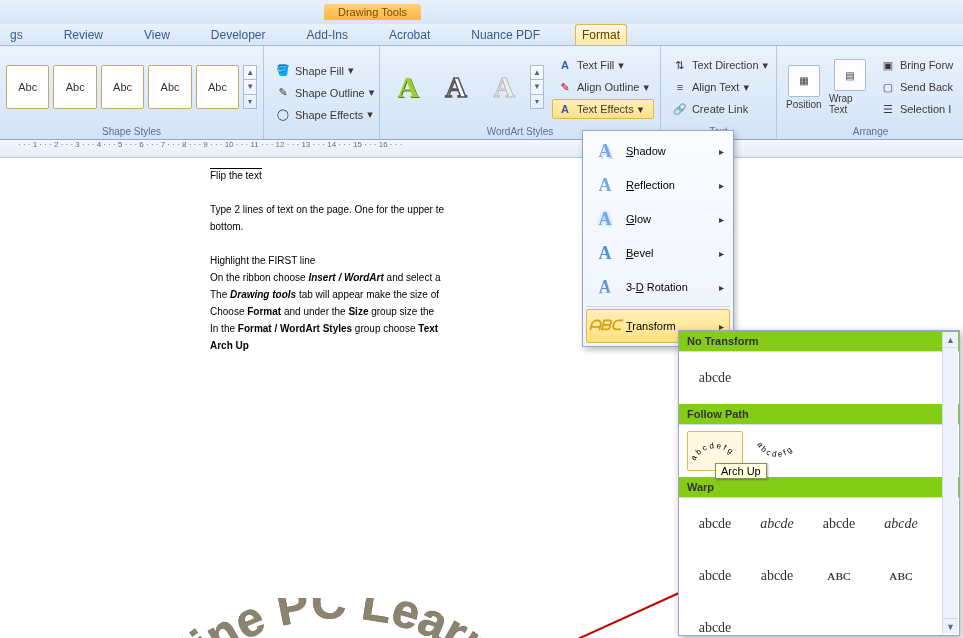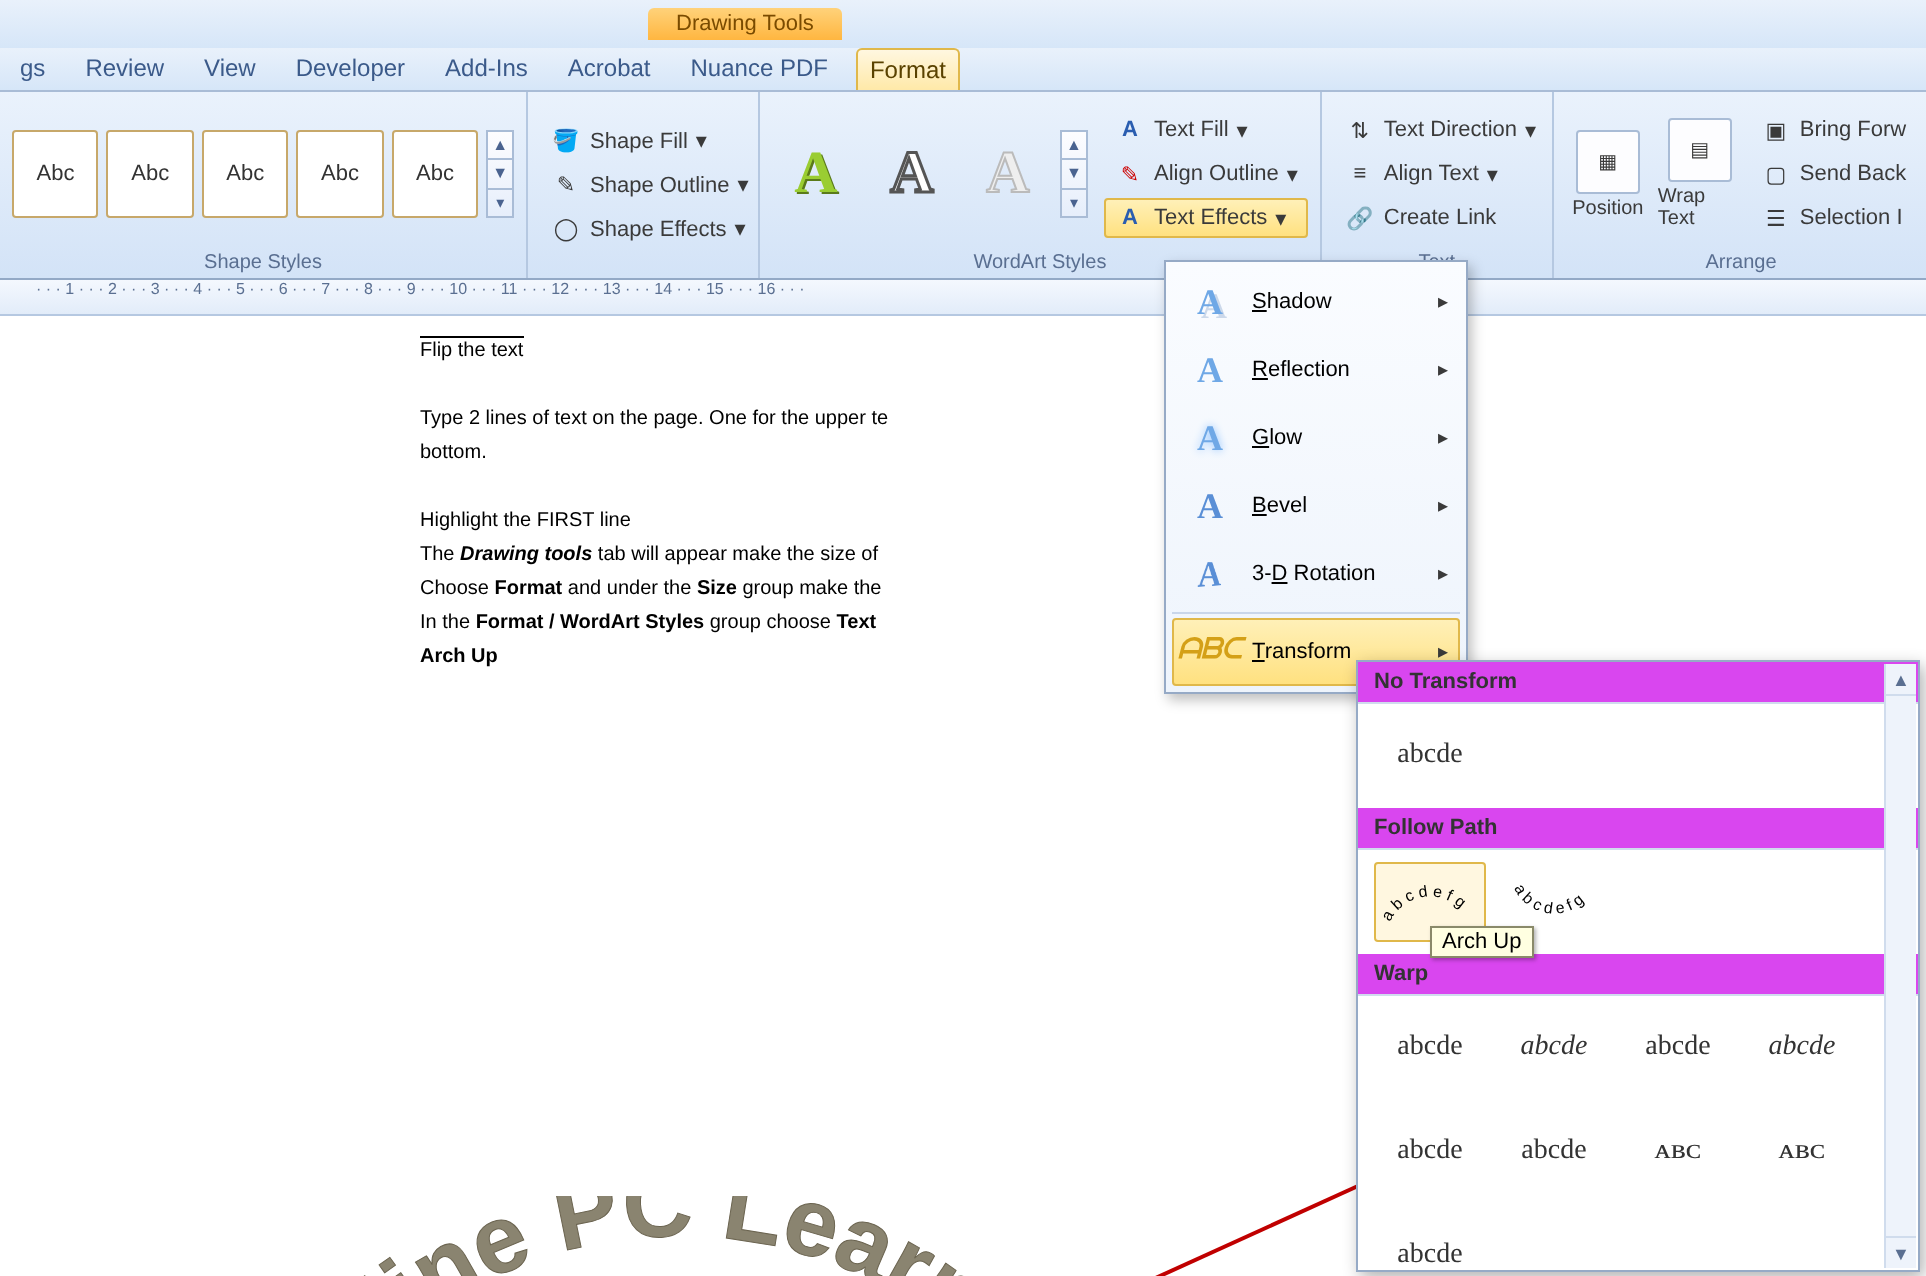--- a/index.html
+++ b/index.html
@@ -3,21 +3,21 @@
 <meta charset="utf-8">
 <style>
   * { box-sizing: border-box; margin: 0; padding: 0; font-family: "Segoe UI", Tahoma, sans-serif; }
   body { width: 963px; height: 638px; overflow: hidden; background: #fff; position: relative; font-size: 11px; }
 
   
   .titlebar { height: 24px; background: linear-gradient(#e9f1fb,#d6e6f8); display: flex; align-items: center; padding-left: 4px; color: #3b5a8a; font-size: 12px; }
   .titlebar .contextual { margin-left: 320px; background: linear-gradient(#ffd27a,#ffb640); color: #7a4b00; padding: 2px 14px; border-radius: 3px 3px 0 0; font-size: 11px; }
 
   
-  .tabs { height: 22px; background: linear-gradient(#e9f1fb,#d6e6f8); border-bottom: 1px solid #a9bcd6; display: flex; align-items: flex-start; padding-left: 4px; gap: 8px; font-size: 12px; color: #3b5a8a; }
+  .tabs { height: 22px; background: linear-gradient(#e9f1fb,#d6e6f8); border-bottom: 1px solid #a9bcd6; display: flex; align-items: center; padding-left: 4px; gap: 29px; font-size: 12px; color: #3b5a8a; }
   .tabs span { padding: 3px 6px; cursor: default; }
   .tabs .active { background: linear-gradient(#fff7e0,#ffe9a8); border: 1px solid #e0b84a; border-bottom: none; border-radius: 3px 3px 0 0; color: #5a4200; }
 
   
   .ribbon { height: 94px; background: linear-gradient(#eaf2fc,#d3e3f7); border-bottom: 1px solid #93a9c6; display: flex; position: relative; }
   .group { border-right: 1px solid #b5c8e1; padding: 4px 6px 2px 6px; display: flex; flex-direction: column; }
   .group-body { flex: 1; display: flex; align-items: center; gap: 4px; }
   .group-label { text-align: center; color: #5a6f91; font-size: 10px; padding-top: 2px; }
 
   .style-box { width: 44px; height: 44px; background: #fff; border: 1px solid #c7a86a; border-radius: 2px; display: flex; align-items: center; justify-content: center; color: #333; font-size: 11px; }
@@ -50,21 +50,21 @@
 
   
   .fx-menu { position:absolute; left: 582px; top: 130px; width: 152px; background: linear-gradient(#fafcff,#eef4fc); border:1px solid #96aac6; box-shadow: 2px 3px 6px rgba(0,0,0,.25); padding: 3px; font-size: 11px; z-index: 10; }
   .fx-item { display:flex; align-items:center; gap:8px; padding: 6px 6px; border-radius:2px; }
   .fx-item .arrow-r { margin-left:auto; font-size:10px; color:#3a3a3a; }
   .fx-item.hover { background: linear-gradient(#fff0b8,#ffe180); border:1px solid #e0b84a; padding:5px 5px; }
   .fx-icon { width: 26px; height: 22px; display:flex; align-items:center; justify-content:center; font-family: Georgia,serif; font-size:18px; font-weight:bold; }
 
   
   .transform-panel { position:absolute; left: 678px; top: 330px; width: 282px; height: 306px; background: #fff; border:1px solid #96aac6; box-shadow: 2px 3px 8px rgba(0,0,0,.3); font-size:11px; z-index: 11; overflow:hidden; }
-  .tp-header { background:#d946ef; padding:4px 8px; font-weight:bold; color:#333; border-bottom:1px solid #d0dced; }
+  .tp-header { background:#84cc16; padding:4px 8px; font-weight:bold; color:#333; border-bottom:1px solid #d0dced; }
   .tp-row { display:flex; flex-wrap:wrap; gap:6px; padding:6px 8px; }
   .tp-cell { width:56px; height:40px; border:1px solid transparent; display:flex; align-items:center; justify-content:center; font-family:"Times New Roman",serif; font-size:14px; color:#333; border-radius:2px; }
   .tp-cell.selected { border-color:#e0b84a; background:#fff7e0; }
   .tooltip { position:absolute; background:#ffffe1; border:1px solid #8a8a6a; padding:1px 5px; font-size:11px; box-shadow:1px 1px 2px rgba(0,0,0,.3); }
   .scrollbar { position:absolute; right:1px; top:1px; bottom:1px; width:16px; background:#eef3fb; border-left:1px solid #d0dced; }
   .scrollbar .up,.scrollbar .down{height:16px;display:flex;align-items:center;justify-content:center;font-size:9px;color:#5a6f91;border-bottom:1px solid #d0dced;}
   .scrollbar .down{position:absolute;bottom:0;left:0;right:0;border-top:1px solid #d0dced;border-bottom:none;}
 
   u.accel { text-decoration: underline; }
 </style>
@@ -212,22 +212,23 @@
 <div class="ruler">· · · 1 · · · 2 · · · 3 · · · 4 · · · 5 · · · 6 · · · 7 · · · 8 · · · 9 · · · 10 · · · 11 · · · 12 · · · 13 · · · 14 · · · 15 · · · 16 · · ·</div>
 
 <div class="doc">
   <div class="page">
     <p style="border-top:1px solid #000;display:inline-block">Flip the text</p>
     <p>&nbsp;</p>
     <p><span>Type 2 lines of text on the page. One for the upper te</span></p>
     <p>bottom.</p>
     <p>&nbsp;</p>
     <p>Highlight the FIRST line</p>
+    <p><span>On the ribbon choose </span><b><i>Insert / WordArt</i></b><span> and select a </span></p>
     <p><span>The </span><b><i>Drawing tools</i></b><span> tab will appear make the size of </span></p>
-    <p><span>Choose </span><b>Format</b><span> and under the </span><b>Size</b><span> group make the </span></p>
+    <p><span>Choose </span><b>Format</b><span> and under the </span><b>Size</b><span> group size the </span></p>
     <p><span>In the </span><b>Format / WordArt Styles</b><span> group choose </span><b>Text </b></p>
     <p><b>Arch Up</b></p>
   </div>
 
   <div class="arched">
     <svg width="520" height="260" viewBox="0 0 520 260">
       <defs>
           <path id="arch" d="M 40 240 A 220 220 0 0 1 480 240"></path>
         </defs>
       <text><textPath href="#arch" startOffset="50%" text-anchor="middle">Online PC Learning</textPath></text>

